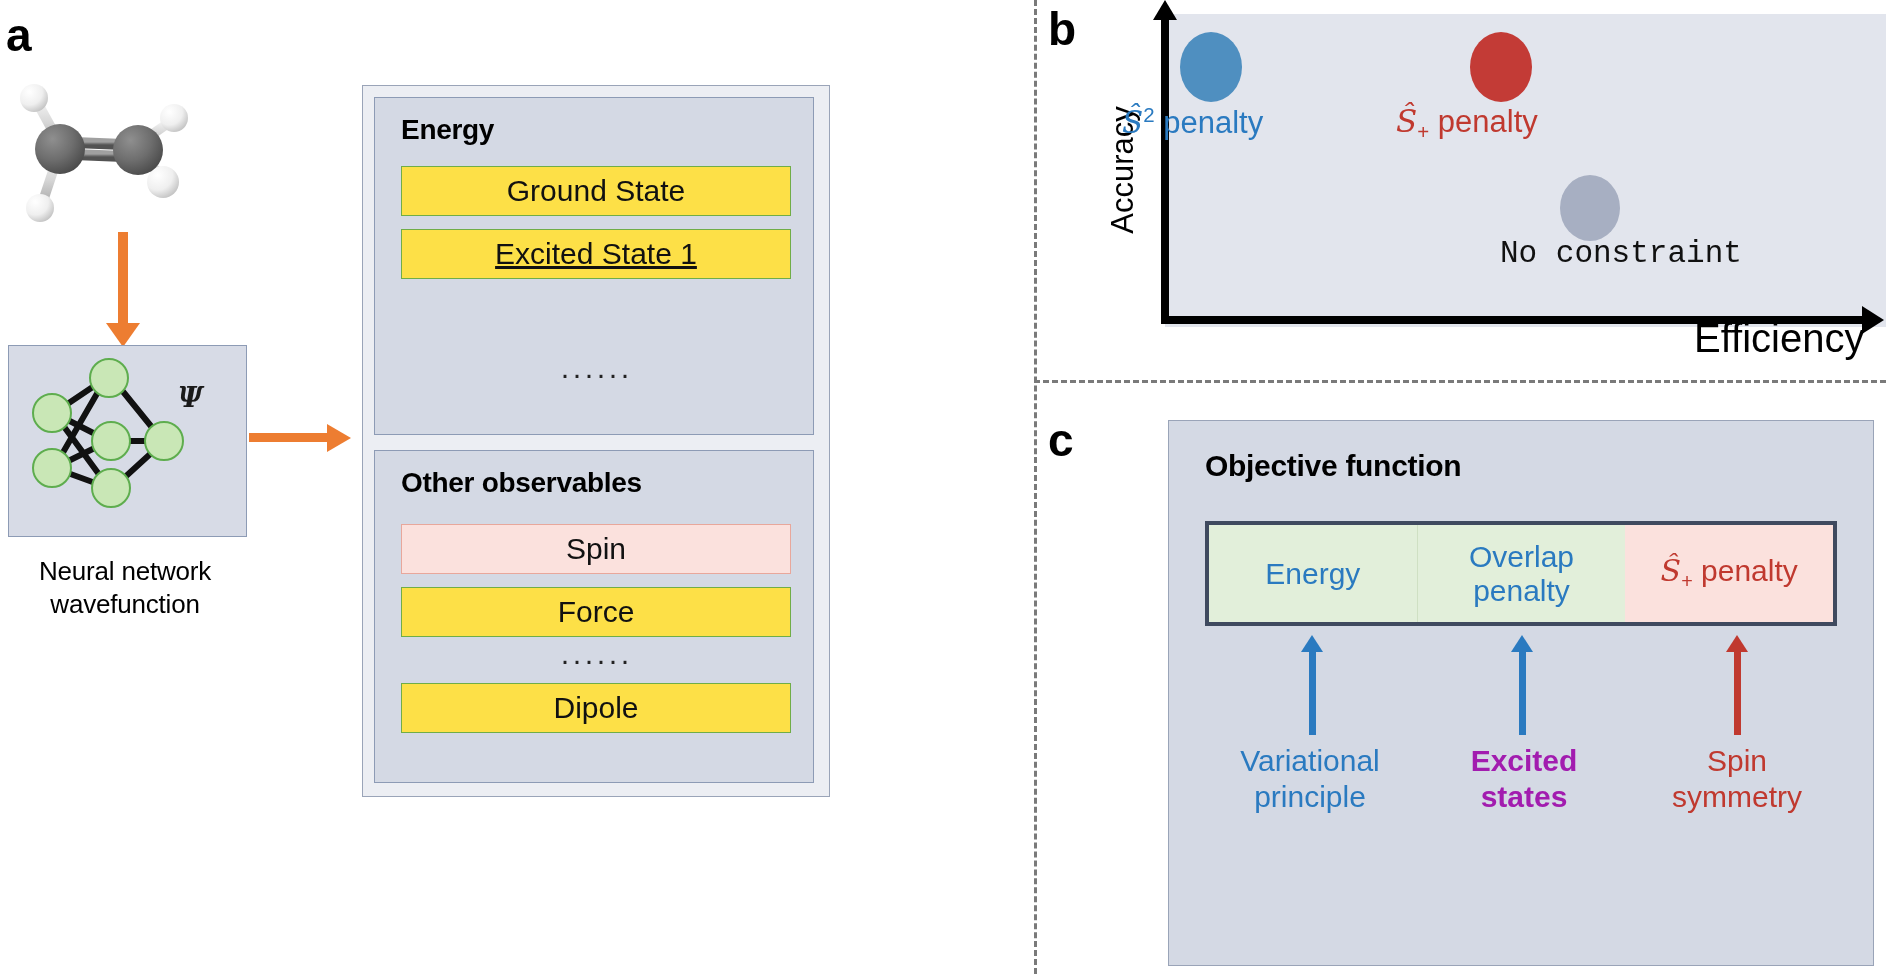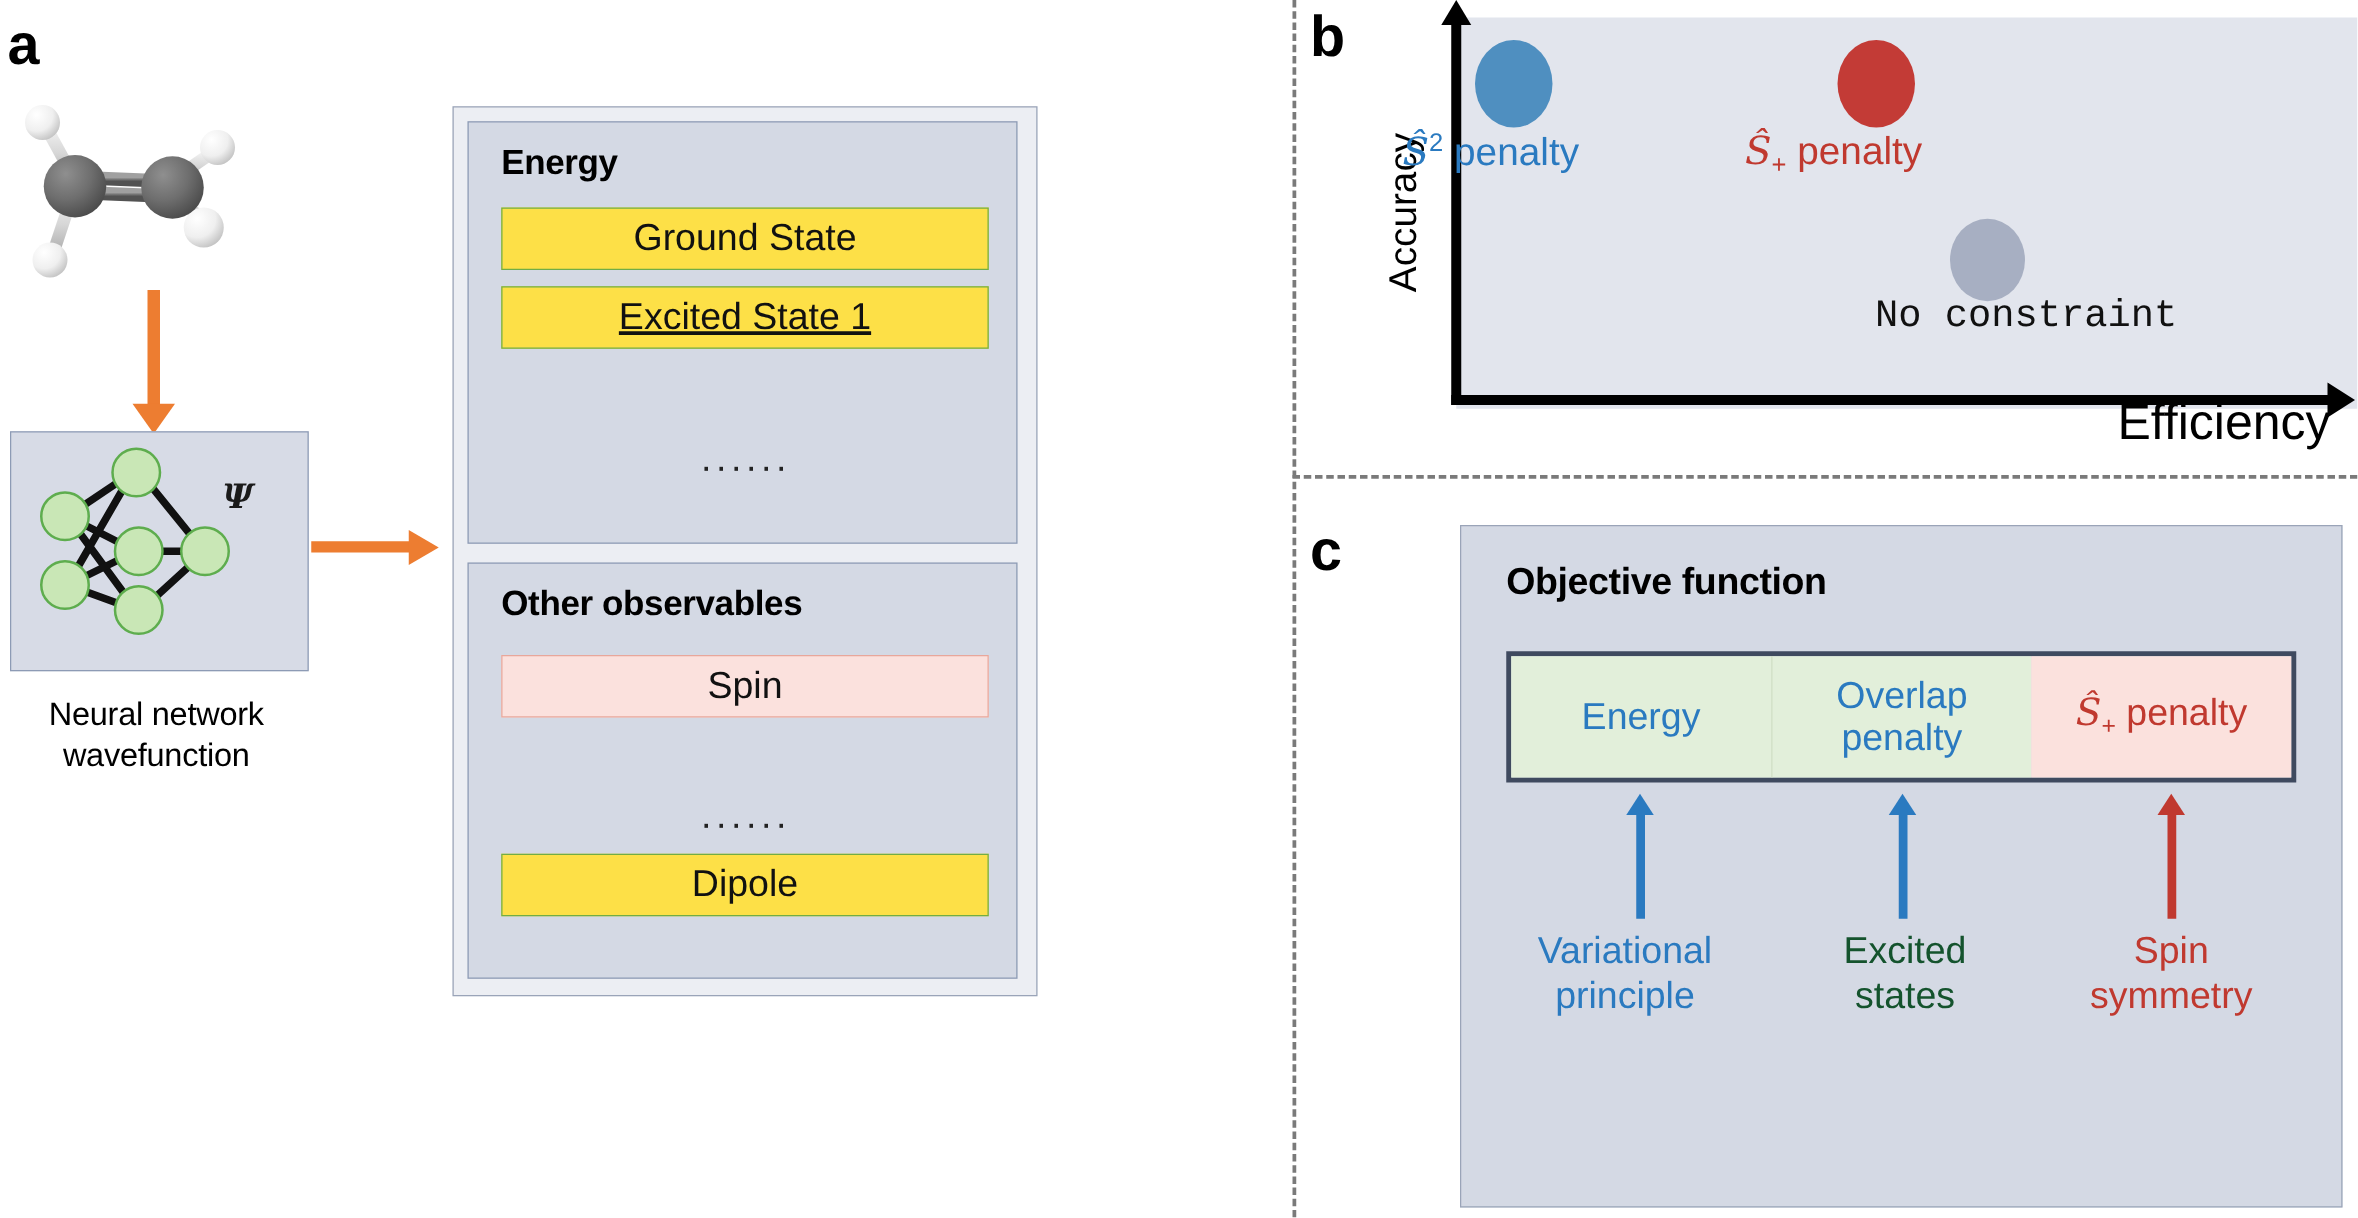--- a/index.html
+++ b/index.html
@@ -181,20 +181,21 @@
     <div class="sub-panel" id="energy-panel">
       <div class="sub-title">Energy</div>
       <div class="row green" style="top:68px;">Ground State</div>
       <div class="row green" style="top:131px;text-decoration:underline;">Excited State 1</div>
       <div class="ellipsis" style="top:259px;">······</div>
     </div>
 
     <div class="sub-panel" id="observables-panel">
       <div class="sub-title">Other observables</div>
       <div class="row pink" style="top:73px;">Spin</div>
+      <div class="row green" style="top:136px;">Force</div>
       <div class="ellipsis" style="top:192px;">······</div>
       <div class="row green" style="top:232px;">Dipole</div>
     </div>
 
   </div>
 </div>
 
 <div id="div-vert"></div>
 <div id="div-horiz"></div>
 
@@ -247,20 +248,20 @@
     </div>
     <div class="up-arrow" style="left:350px;top:214px;height:100px;">
       <div class="shaft" style="height:88px;background:#2a7ac0;"></div>
       <div class="head" style="border-bottom:17px solid #2a7ac0;"></div>
     </div>
     <div class="up-arrow" style="left:565px;top:214px;height:100px;">
       <div class="shaft" style="height:88px;background:#c0392f;"></div>
       <div class="head" style="border-bottom:17px solid #c0392f;"></div>
     </div>
 
-    <div class="src-label" style="left:26px;top:322px;width:210px;color:#2a7ac0;">Variational
+    <div class="src-label" style="left:36px;top:322px;width:210px;color:#2a7ac0;">Variational
 principle</div>
-    <div class="src-label" style="left:255px;top:322px;width:200px;color:#14532d;">Excited
+    <div class="src-label" style="left:255px;top:322px;width:200px;color:#a21caf;font-weight:bold;">Excited
 states</div>
     <div class="src-label" style="left:462px;top:322px;width:212px;color:#c0392f;">Spin
 symmetry</div>
   </div>
 </div>
 
 </body></html>

